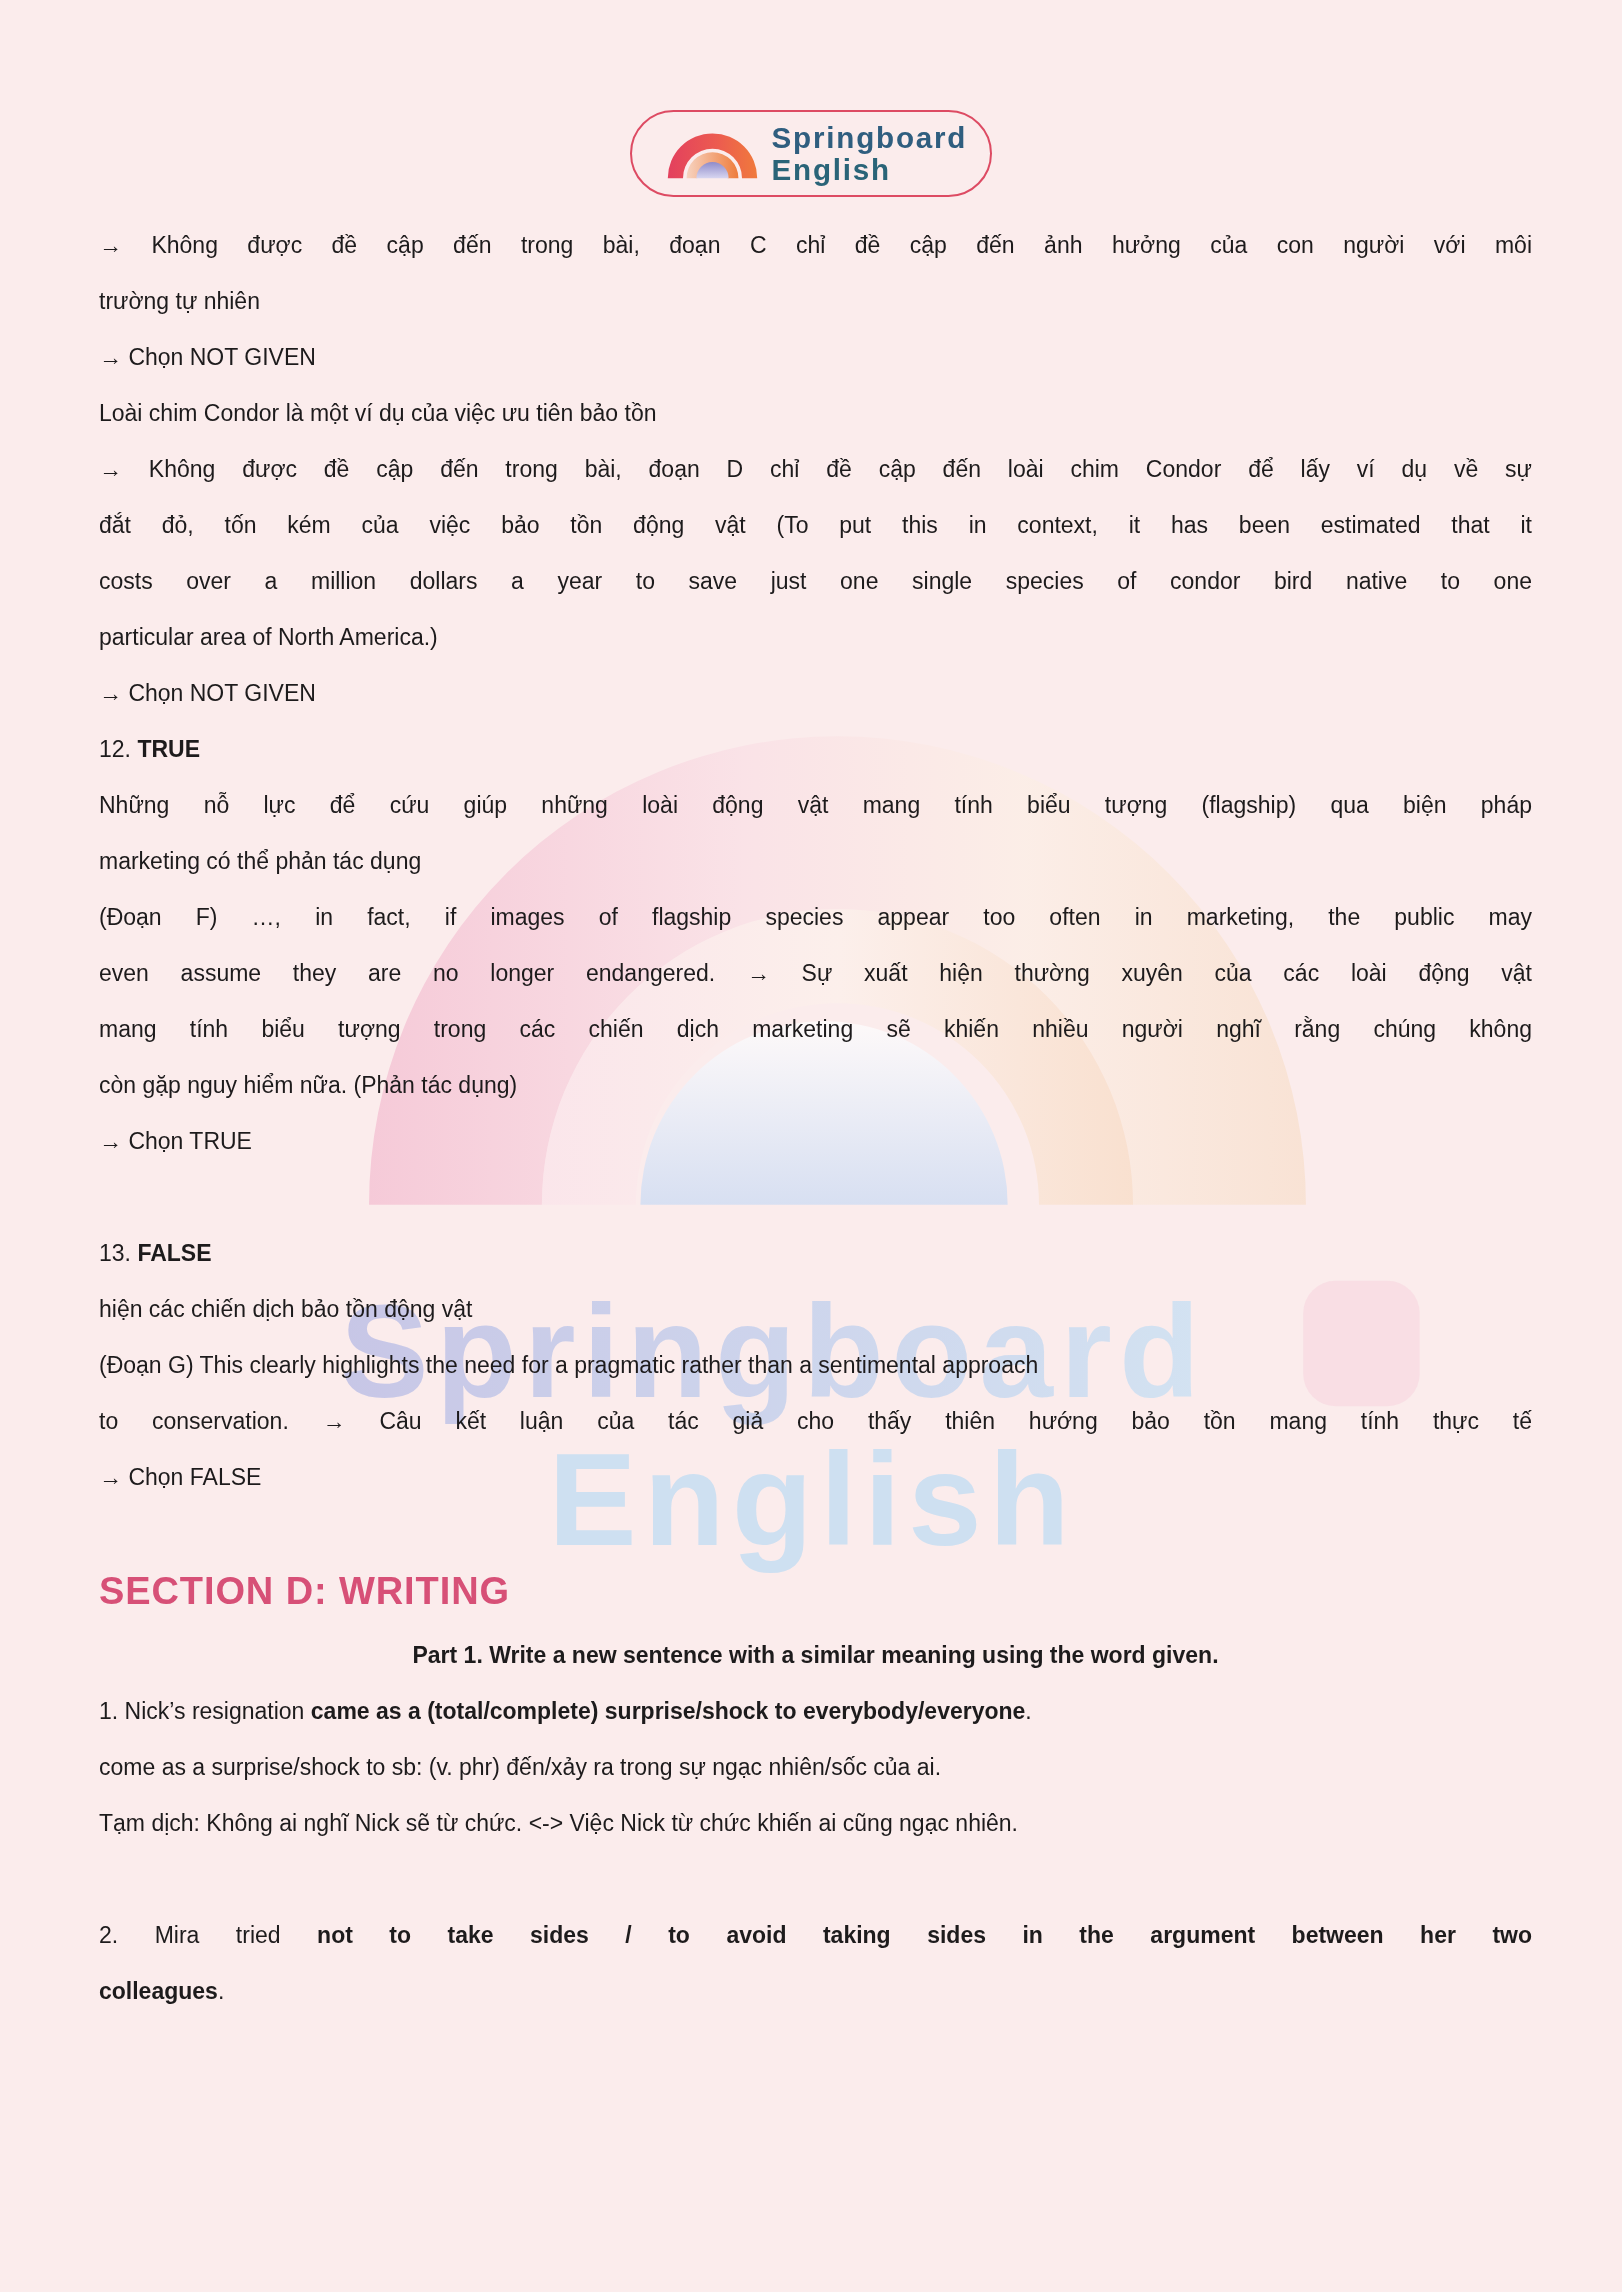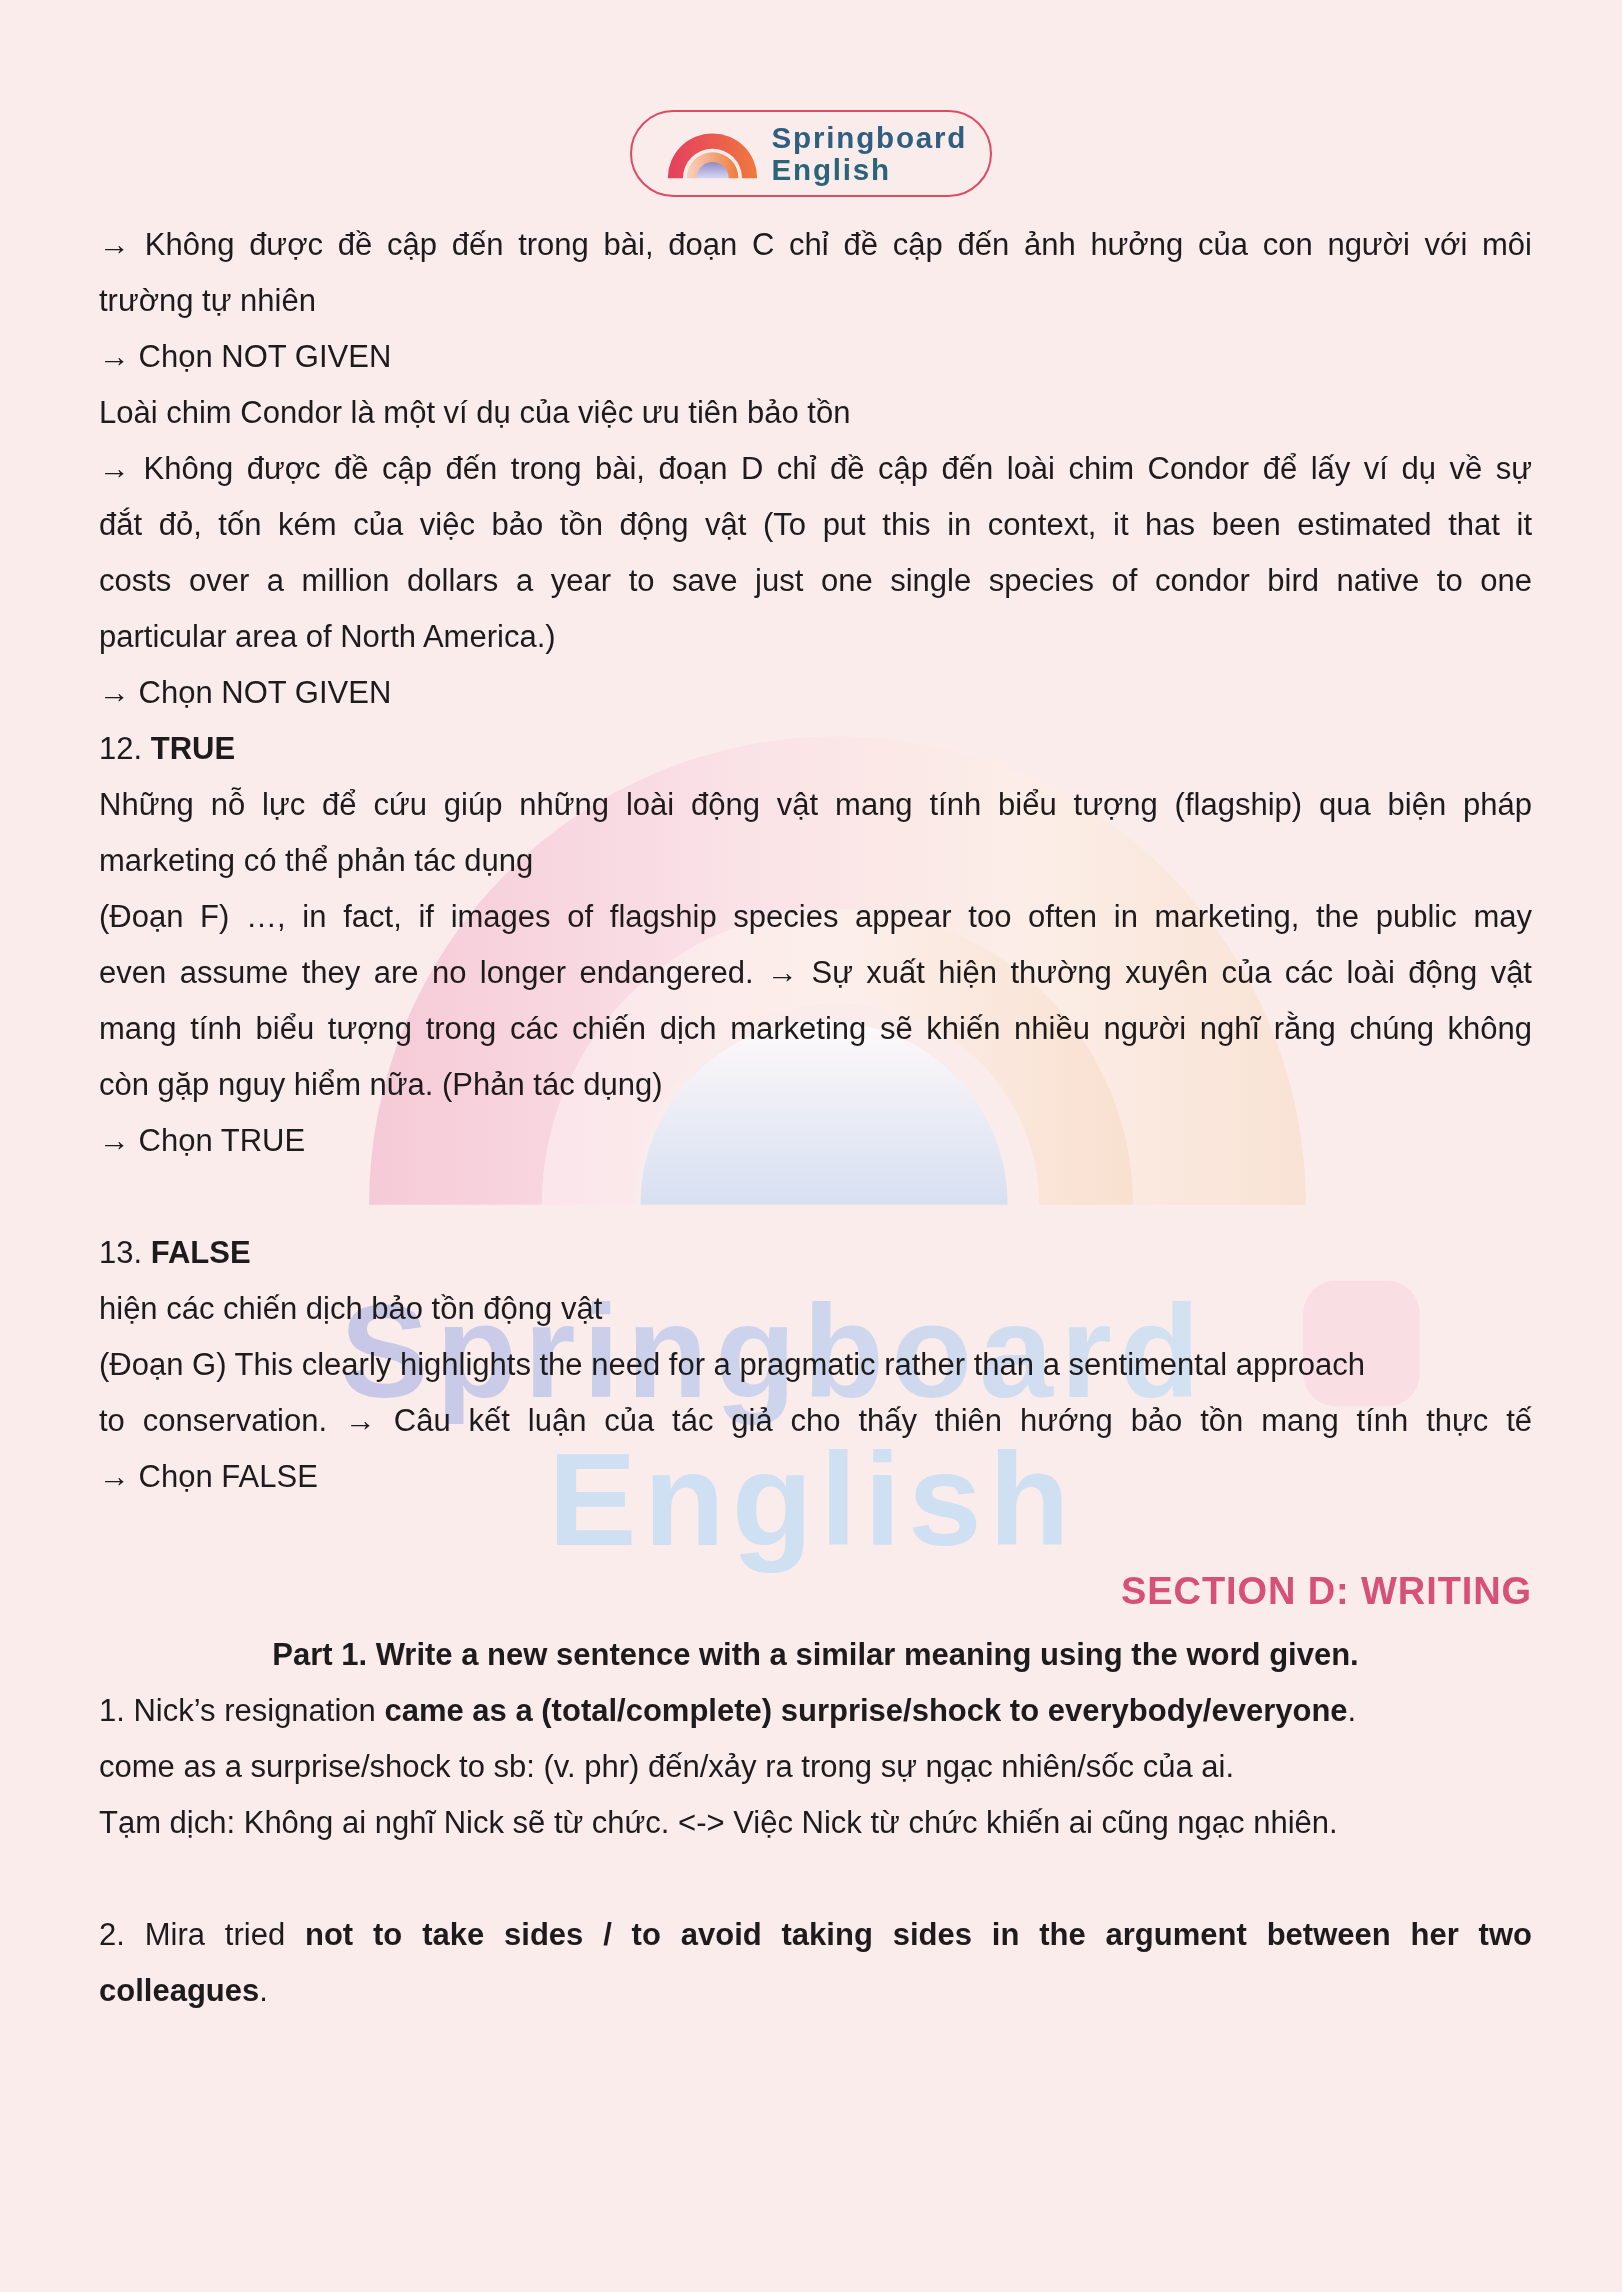--- a/index.html
+++ b/index.html
@@ -31,27 +31,27 @@
   }
   .logo-line2 {
     font-size:29.6px; font-weight:bold; letter-spacing:1.8px;
     color:#2a6478; line-height:32px;
   }
   
   .content {
     position:absolute; left:99px; top:217px;
     width:1433px; z-index:2;
   }
-  .ln { font-size:31px; line-height:56px; min-height:56px; }
+  .ln { font-size:23px; line-height:56px; min-height:56px; }
   .j  { text-align:justify; text-align-last:justify; }
   .b  { font-weight:bold;text-align:center; }
   .sp {  }
   .section-heading {
     font-size:38px; font-weight:bold; letter-spacing:0.9px;
-    color:#d75077; text-align:right;
+    color:#d75077; text-align:left;
     line-height:64px; margin-top:54px; margin-bottom:3.6px;
   }
 </style>
 </head>
 <body>
 
 <div class="page">
 
   <svg class="wm-layer" width="1623" height="2293" viewBox="0 0 1812 2560" aria-hidden="true">
     <defs>

